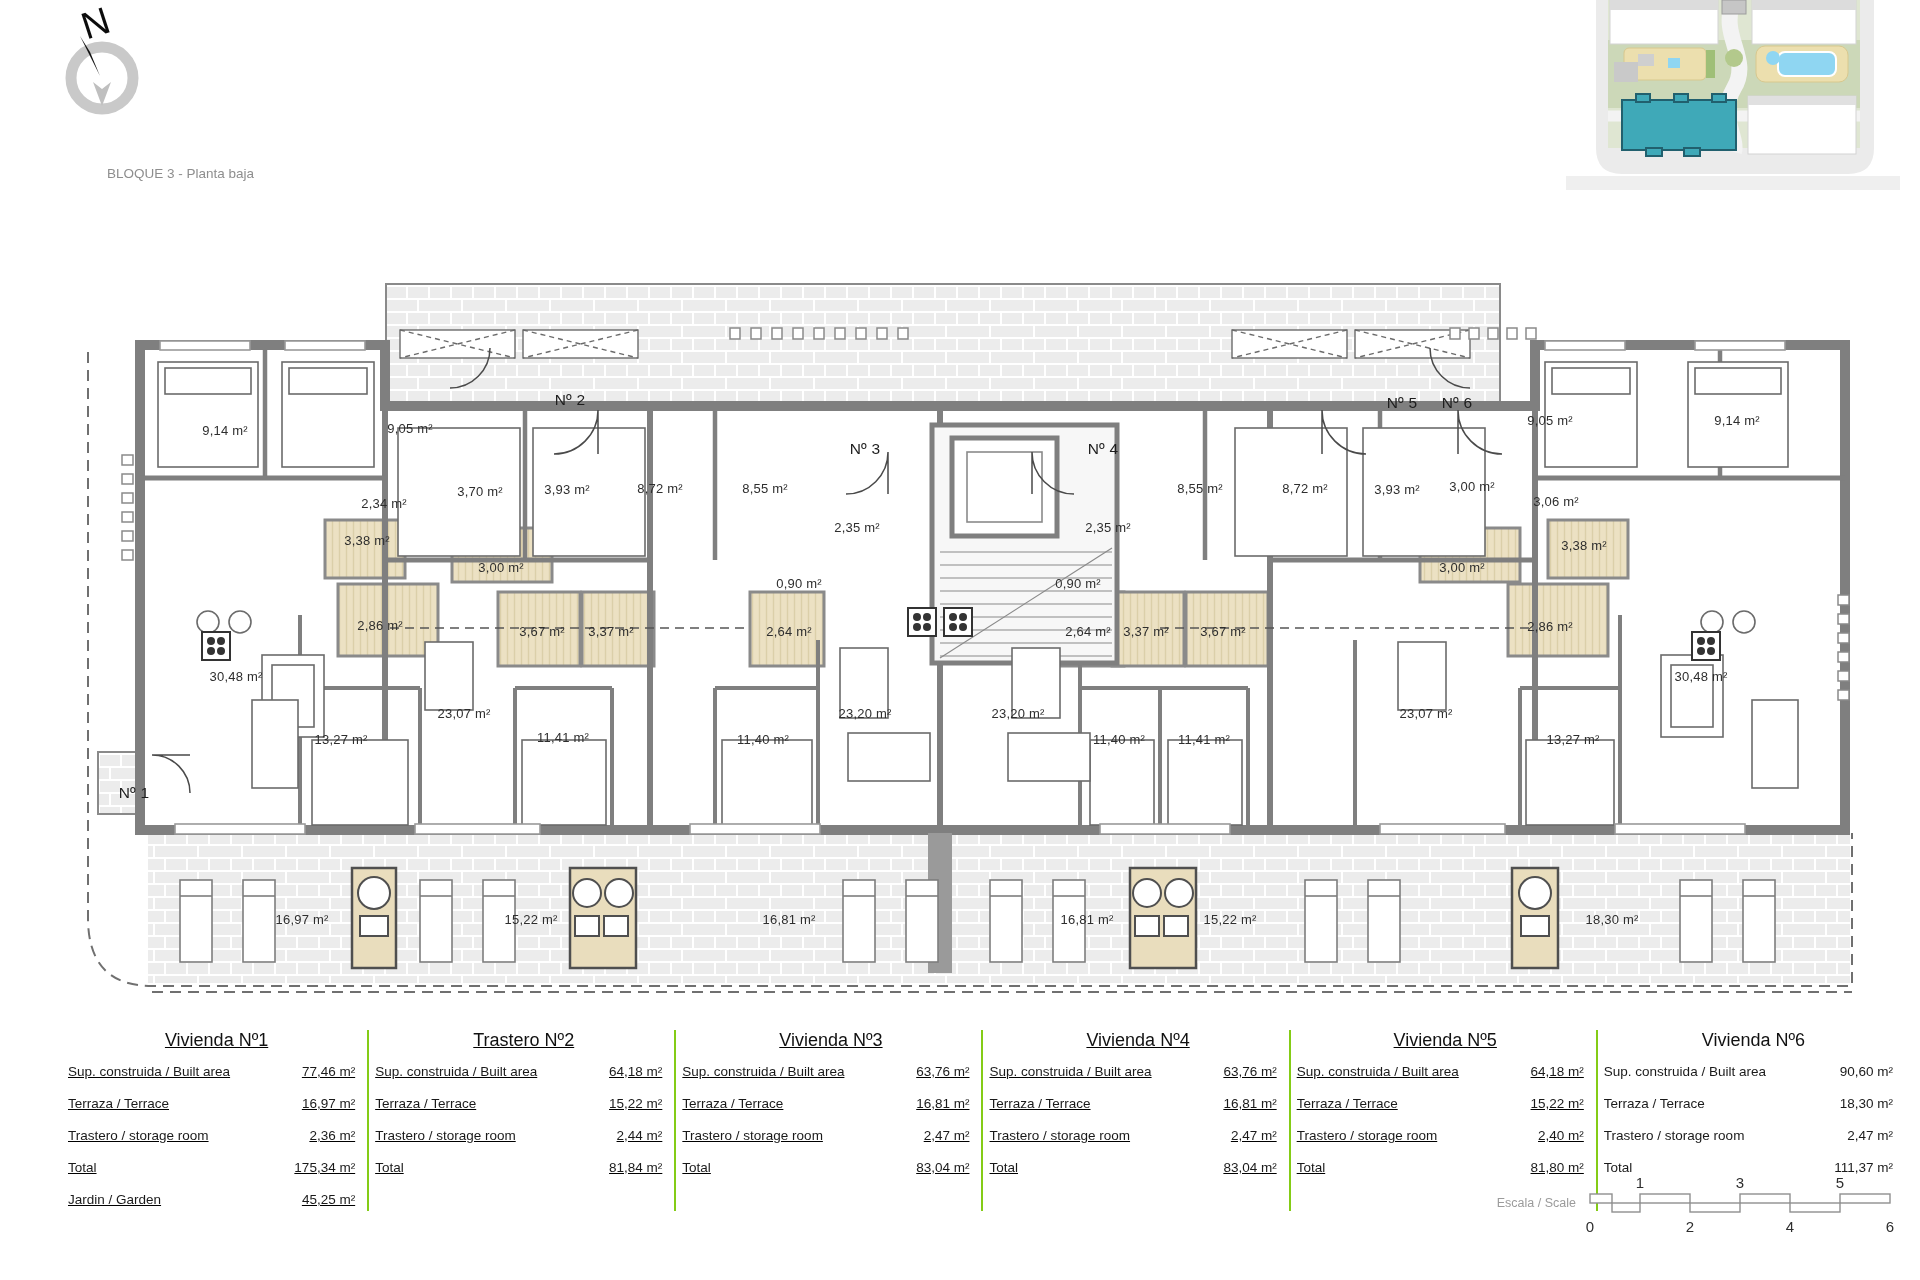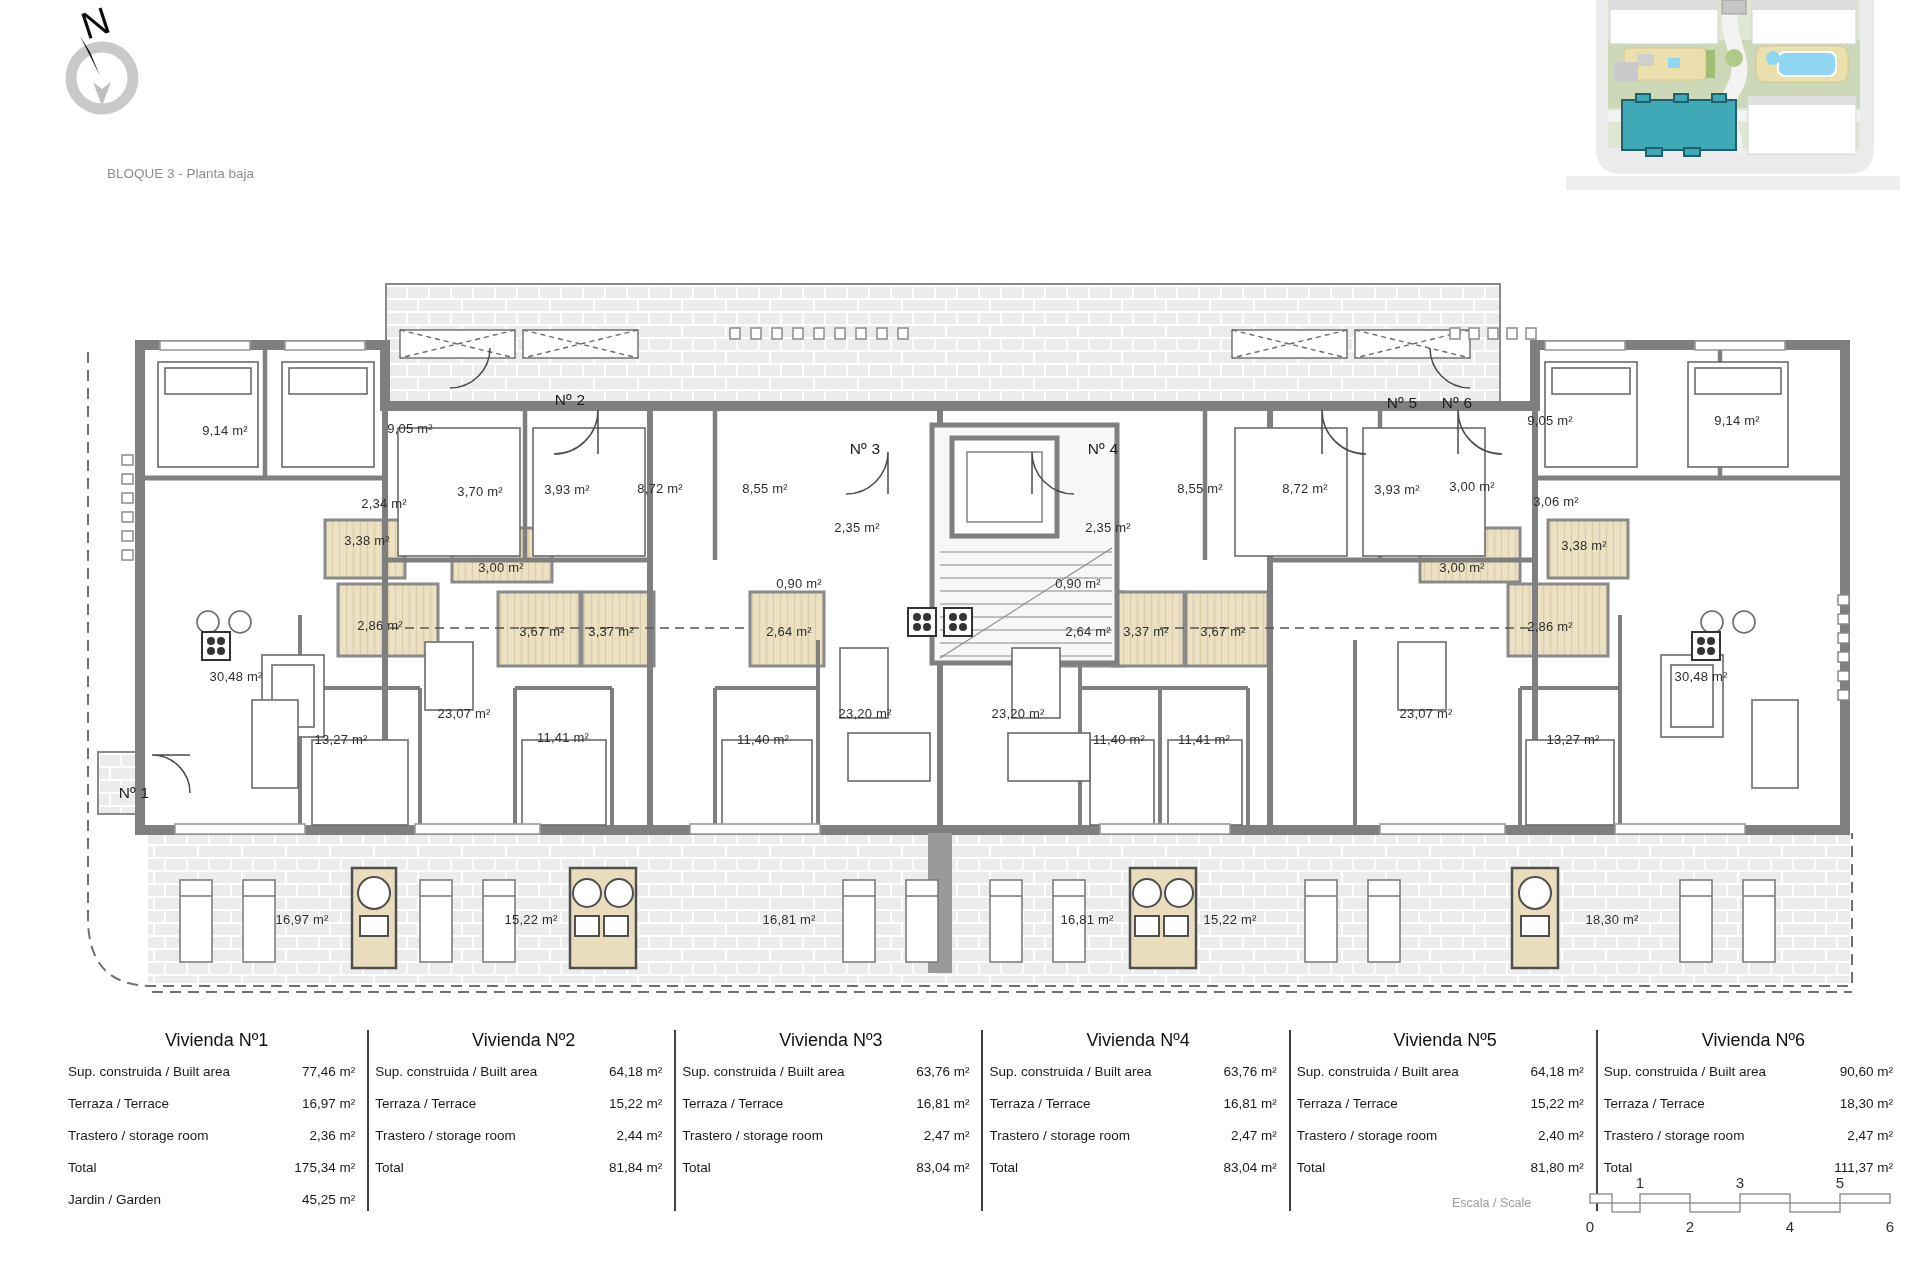--- a/index.html
+++ b/index.html
@@ -13,27 +13,27 @@
   .scale-num{position:absolute;transform:translate(-50%,-50%);font-size:15px;color:#2e2e2e;}
   
   #page-title{position:absolute;left:107px;top:166px;font-size:13.5px;color:#8e8e8e;}
   #compass{position:absolute;left:40px;top:0;width:130px;height:135px;}
   #compass .n{position:absolute;left:42px;top:2px;font-size:38px;color:#0c0c0c;
               transform:rotate(-18deg);font-weight:500;}
   
   #tables{position:absolute;left:62px;top:1030px;width:1843px;display:grid;
           grid-template-columns:repeat(6,1fr);}
   .apt{padding:0 0 0 4px;min-height:132px;}
-  .apt.divided{border-right:2px solid #404040;}
+  .apt.divided{border-right:2px solid #84cc16;text-decoration:underline;}
   .apt h3{margin:0 0 6px 0;font-size:18px;font-weight:400;color:#111;text-align:center;}
   .apt .row{display:flex;justify-content:space-between;font-size:13.5px;color:#1a1a1a;
             line-height:22px;padding:0 12px 0 2px;margin-top:10px;}
   .apt .row .v{text-align:right;}
   
-  #escala{position:absolute;left:1452px;top:1196px;width:124px;text-align:left;
+  #escala{position:absolute;left:1452px;top:1196px;width:124px;text-align:right;
           font-size:12.5px;color:#9b9b9b;}
   svg{display:block;}
 </style>
 </head>
 <body>
 
 <div id="stage">
 
   <svg id="plan-svg" class="abs" style="left:0;top:0" width="1920" height="1280" viewBox="0 0 1920 1280">
     <defs>
@@ -456,21 +456,21 @@
         <div class="row">
           <span>Total</span>
           <span class="v">175,34 m²</span>
         </div>
         <div class="row">
           <span>Jardin / Garden</span>
           <span class="v">45,25 m²</span>
         </div>
       </div>
       <div class="apt divided">
-        <h3>Vivienda Nº2</h3>
+        <h3>Trastero Nº2</h3>
         <div class="row">
           <span>Sup. construida / Built area</span>
           <span class="v">64,18 m²</span>
         </div>
         <div class="row">
           <span>Terraza / Terrace</span>
           <span class="v">15,22 m²</span>
         </div>
         <div class="row">
           <span>Trastero / storage room</span>

